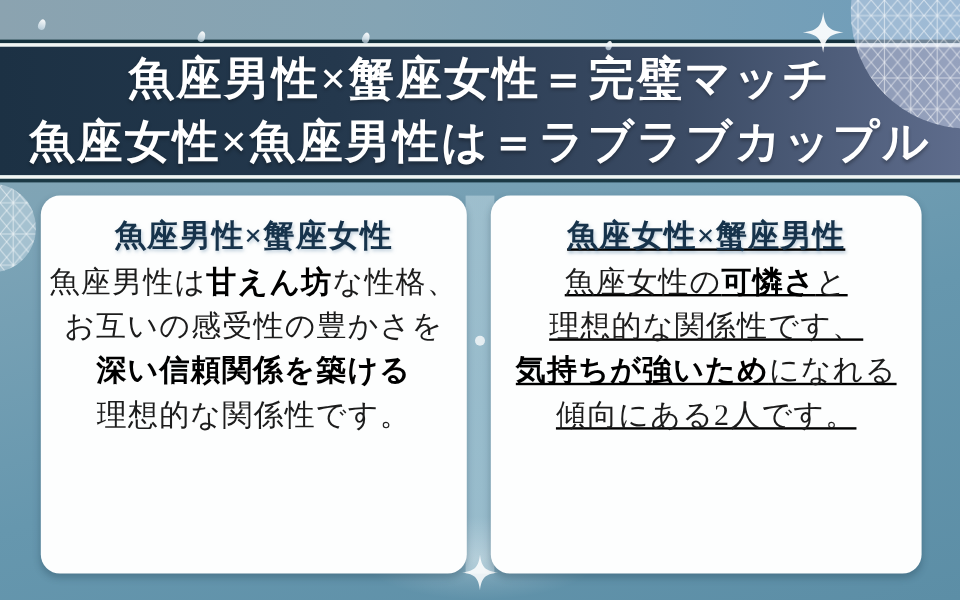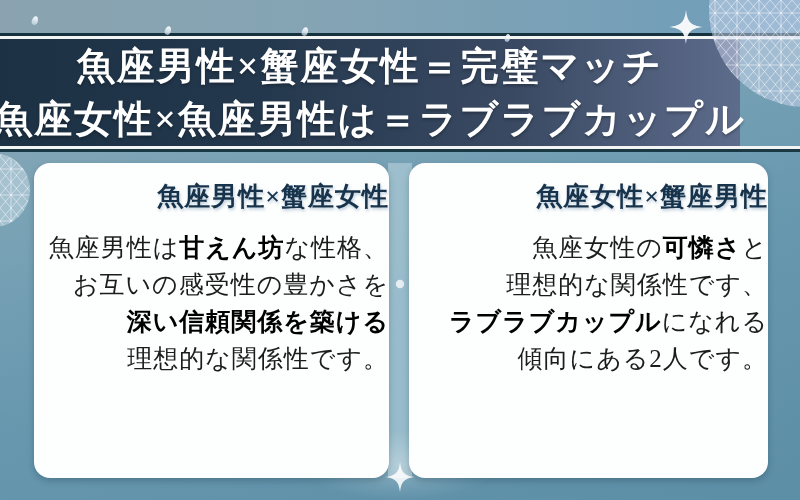--- a/index.html
+++ b/index.html
@@ -11,47 +11,47 @@
   
   .top-strip{position:absolute;left:0;top:0;width:800px;height:33px;
     background:linear-gradient(90deg,#8BA3B0 0%,#84A4B4 40%,#6E9DBA 100%);}
   
   .rule{position:absolute;left:0;width:800px;}
   .rule-dark-top{top:33px;height:3px;background:#16323E;}
   .rule-white-top{top:36px;height:3px;background:#F2F5F3;}
   .rule-white-bottom{top:146px;height:3px;background:#F2F5F3;}
   .rule-dark-bottom{top:149px;height:3px;background:#1B3945;}
   
-  .band{position:absolute;left:0;top:39px;width:740px;height:107px;
+  .band{position:absolute;left:0;top:39px;width:800px;height:107px;
     background:linear-gradient(90deg,#1C3144 0%,#24384D 35%,#3A4A63 70%,#5E6C8C 100%);
     display:flex;flex-direction:column;justify-content:center;align-items:center;}
   .band-line{color:#FFFFFF;font-weight:bold;font-size:38px;line-height:53px;
     letter-spacing:2px;white-space:nowrap;text-shadow:0 2px 3px rgba(0,0,0,.28);}
   
   .gap-glow{position:absolute;left:388px;top:163px;width:24px;height:315px;
     background:linear-gradient(180deg,rgba(190,215,225,.55),rgba(175,205,218,.7));}
   .bottom-glow{position:absolute;left:300px;top:430px;width:200px;height:70px;
     background:radial-gradient(ellipse at center,rgba(255,255,255,.28),rgba(255,255,255,0) 70%);}
   
   .decor-svg{position:absolute;left:0;top:0;}
   
   .sparkle{position:absolute;}
   
   .droplet{position:absolute;width:6px;height:9px;
     background:linear-gradient(180deg,rgba(255,255,255,.95),rgba(205,225,238,.65));
     border-radius:50% 50% 50% 50%/60% 60% 40% 40%;transform:rotate(18deg);}
   
   .card{position:absolute;top:163px;height:315px;background:#FDFEFE;border-radius:16px;
-    box-shadow:0 3px 6px rgba(20,50,70,.28);box-sizing:border-box;text-align:right;}
+    box-shadow:0 3px 6px rgba(20,50,70,.28);box-sizing:border-box;text-align:center;}
   .card-left{left:34px;width:355px;}
-  .card-right{left:409px;width:359px;}
+  .card-right{left:409px;width:359px;text-decoration:underline;}
   .card-title{margin-top:18px;font-size:26px;font-weight:bold;color:#17334B;
     letter-spacing:1px;line-height:32px;white-space:nowrap;
     text-shadow:1px 2px 3px rgba(130,160,185,.5);}
-  .card-body{margin-top:16px;font-size:25px;line-height:37px;color:#1C1C1C;letter-spacing:1px;}
+  .card-body{margin-top:4px;font-size:25px;line-height:37px;color:#1C1C1C;letter-spacing:1px;}
   .body-line{white-space:nowrap;}
   .seg{font-weight:normal;}
   .seg.bold{font-weight:bold;color:#000;}
 </style>
 </head>
 <body>
 
 <div class="stage">
 
   <div class="top-strip"></div>
@@ -108,18 +108,18 @@
         <div class="body-line"><span class="seg bold">深い信頼関係を築ける</span></div>
         <div class="body-line"><span class="seg">理想的な関係性です。</span></div>
       </div>
   </div>
 
   <div class="card card-right">
     <div class="card-title">魚座女性×蟹座男性</div>
     <div class="card-body">
         <div class="body-line"><span class="seg">魚座女性の</span><span class="seg bold">可憐さ</span><span class="seg">と</span></div>
         <div class="body-line"><span class="seg">理想的な関係性です、</span></div>
-        <div class="body-line"><span class="seg bold">ラブラブカップル</span><span class="seg">になれる</span></div>
+        <div class="body-line"><span class="seg bold">気持ちが強いため</span><span class="seg">になれる</span></div>
         <div class="body-line"><span class="seg">傾向にある2人です。</span></div>
       </div>
   </div>
 
 </div>
 
 </body></html>

